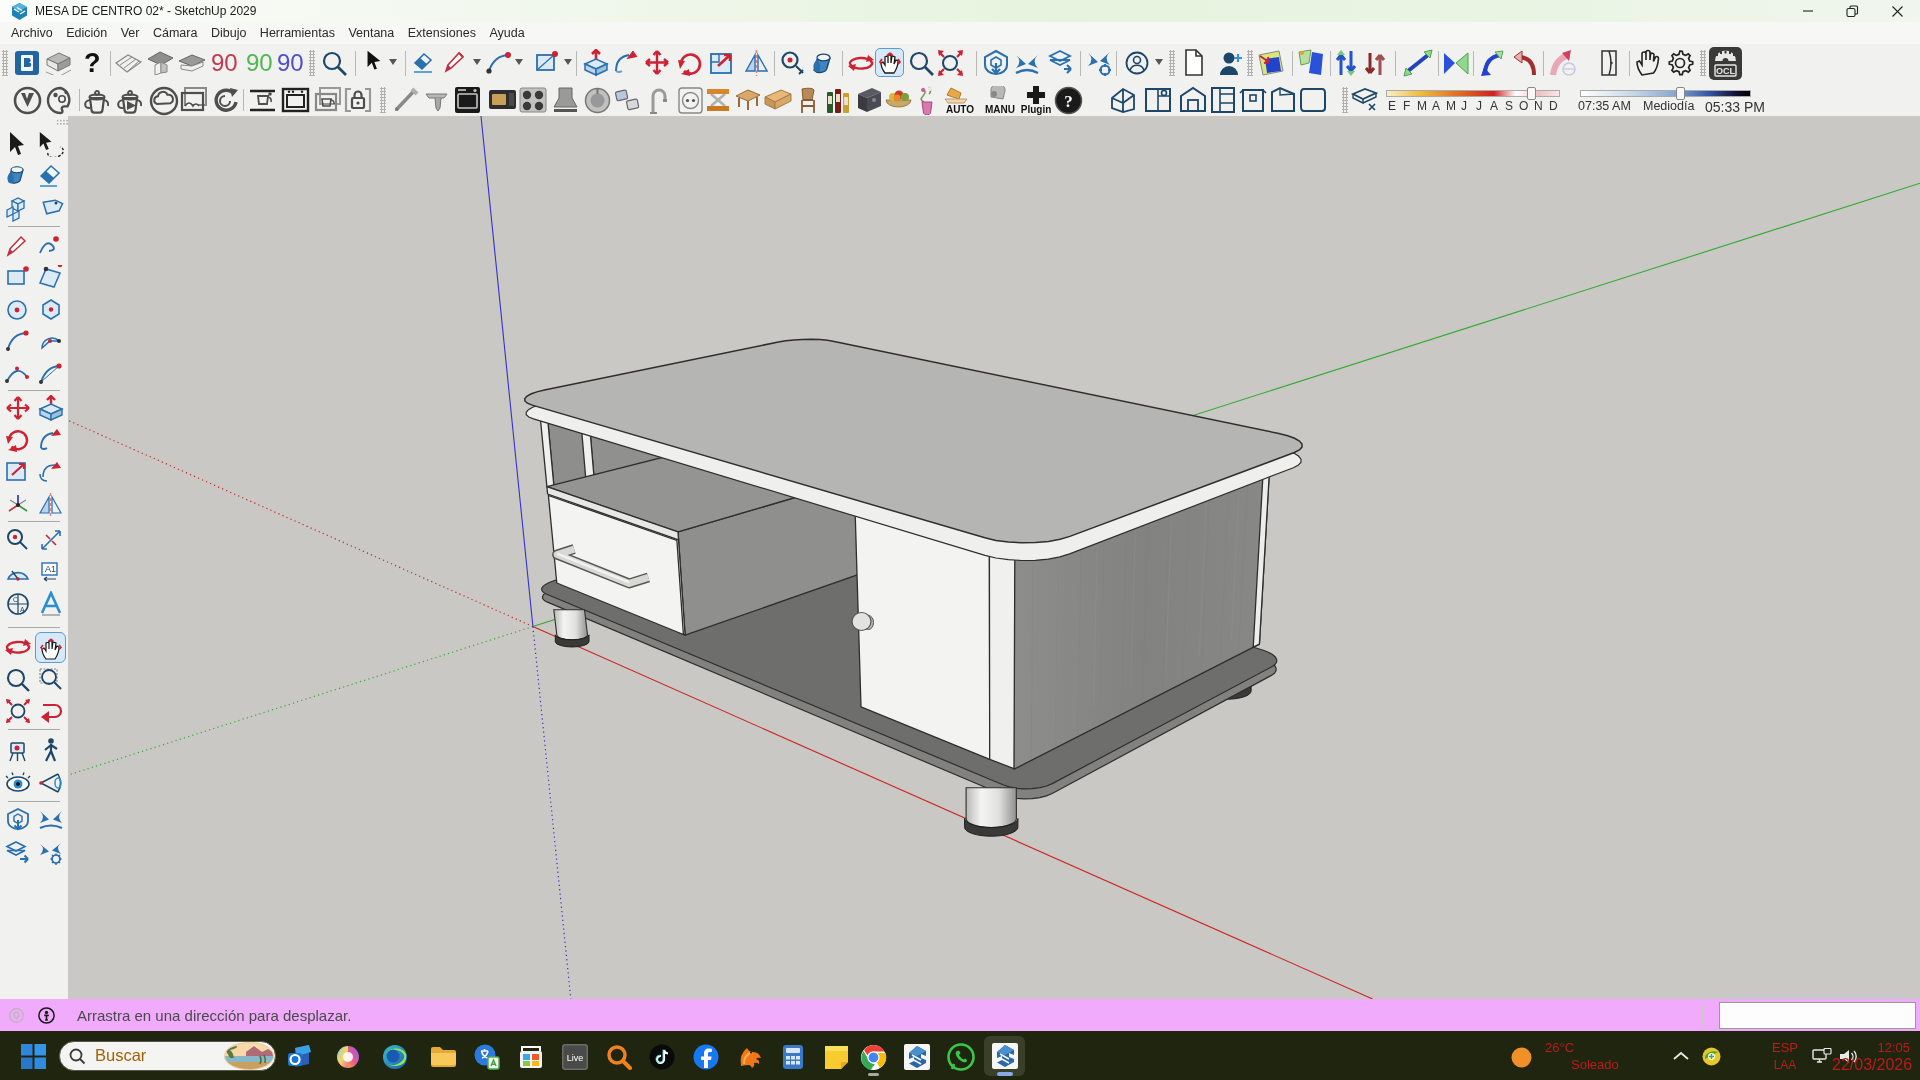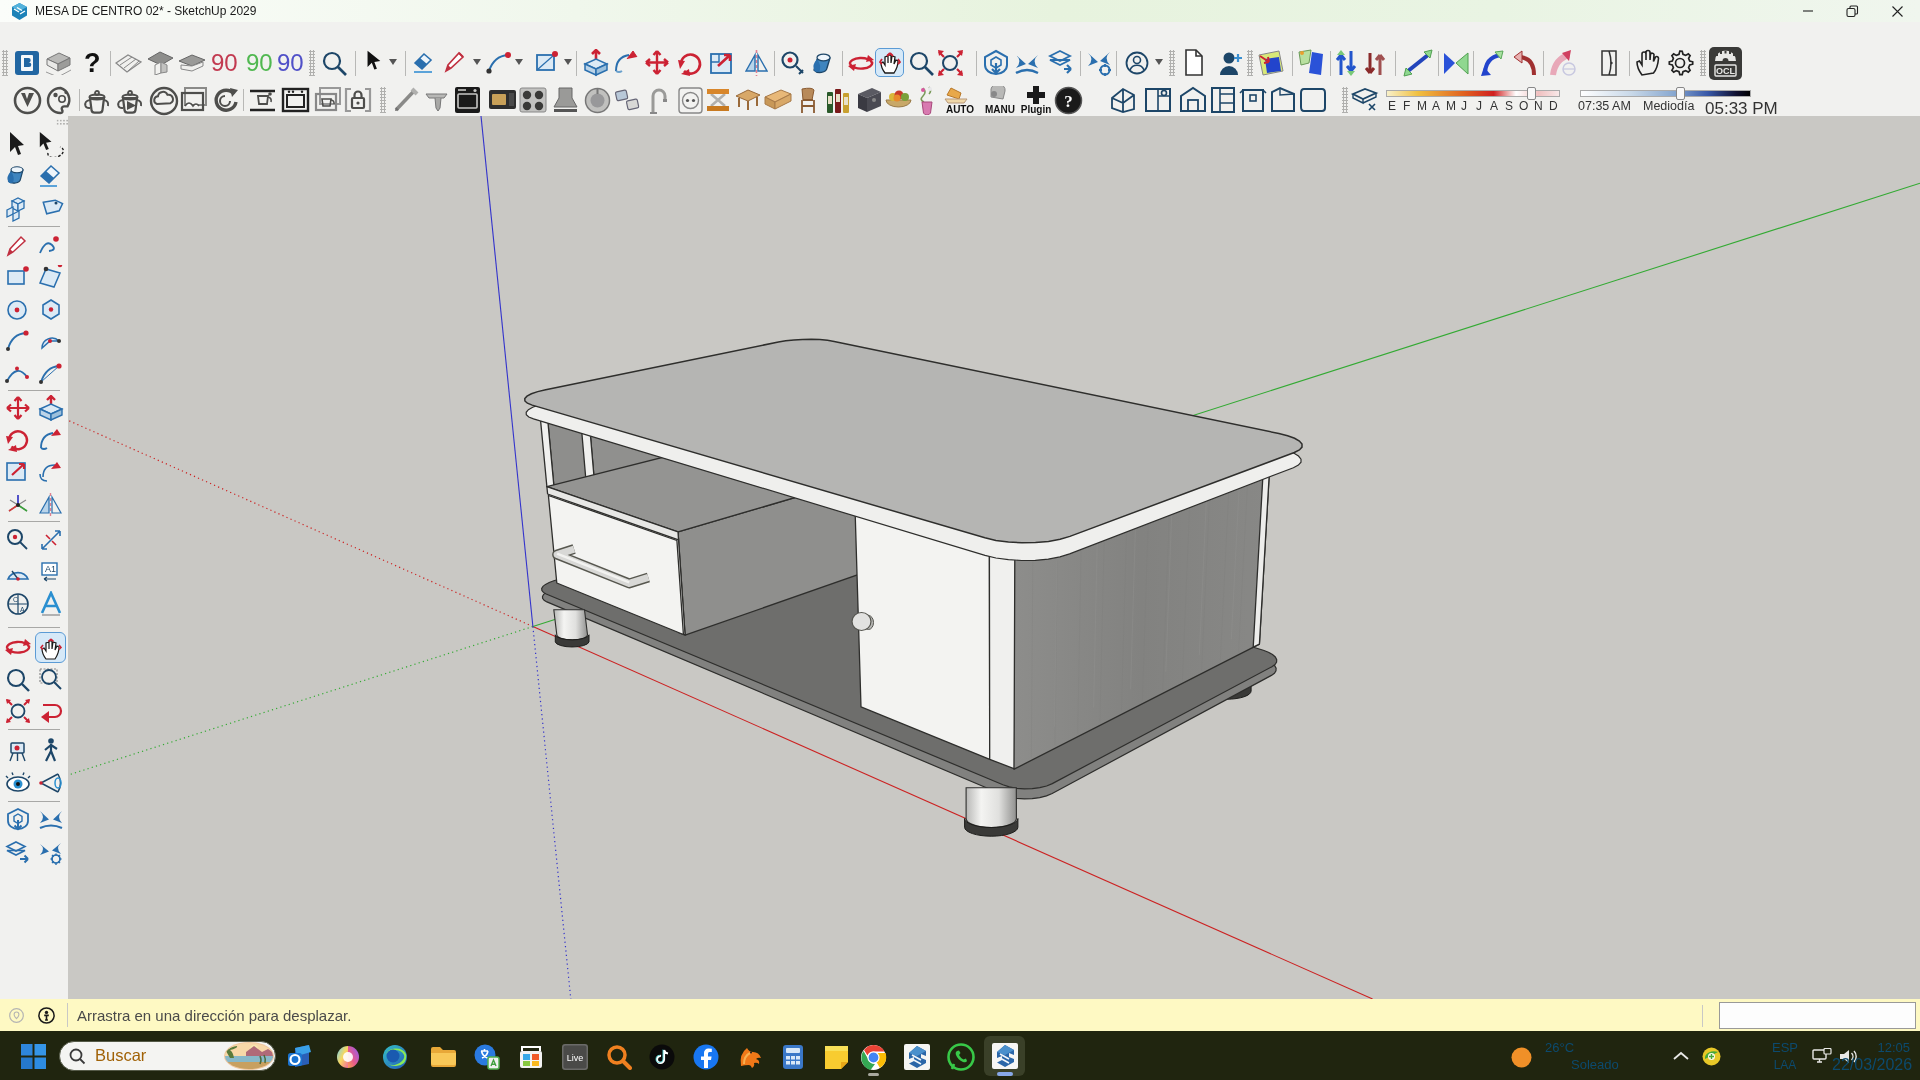--- a/index.html
+++ b/index.html
@@ -12,32 +12,32 @@
 #winbtns{position:absolute;right:0;top:0;height:22px;display:flex;}
 #winbtns div{width:45px;height:22px;display:flex;align-items:center;justify-content:center;color:#222;}
 #menubar{position:absolute;left:0;top:22px;width:1920px;height:22px;background:#f7f7f5;
  display:flex;align-items:center;font-size:12.5px;color:#2a2a2a;}
 #menubar span{margin-left:13.5px;}
 #tb1{position:absolute;left:0;top:44px;width:1920px;height:39px;background:#f1f1ef;}
 .po{position:absolute;}
 #tb2{position:absolute;left:0;top:83px;width:1920px;height:33px;background:#f1f1ef;}
 #lefttb{position:absolute;left:0;top:116px;width:68px;height:883px;background:#f1f1ef;}
 #canvas{position:absolute;left:68px;top:116px;width:1852px;height:883px;background:#c9c8c4;overflow:hidden;}
-#statusbar{position:absolute;left:0;top:999px;width:1920px;height:32px;background:#fef9c3;
+#statusbar{position:absolute;left:0;top:999px;width:1920px;height:32px;background:#f0abfc;
  display:flex;align-items:center;}
 #statustext{font-size:15px;color:#4a4a4a;margin-left:9px;}
 #measurebox{position:absolute;left:1719px;top:1002px;width:197px;height:27px;background:#fdfdfd;border:1px solid #9a9a98;}
 #taskbar{position:absolute;left:0;top:1031px;width:1920px;height:49px;background:#20250f;}
 .sep1{position:absolute;top:51px;width:1px;height:25px;background:#b8b8b6;}
 .sep2{position:absolute;top:89px;width:1px;height:22px;background:#b8b8b6;}
 .ltsep{position:absolute;left:8px;width:52px;height:1px;background:#a8a8a6;}
 .grip{position:absolute;width:6px;height:26px;
  background-image:radial-gradient(circle,#b0b0ae 1px,transparent 1.1px);
  background-size:3px 3px;}
-.tktext{position:absolute;color:#0c4a6e;font-size:12px;line-height:14px;}
+.tktext{position:absolute;color:#b91c1c;font-size:12px;line-height:14px;}
 </style></head>
 <body>
 <div id="app">
  <div id="titlebar">
   <svg style="margin-left:11px" width="17" height="17" viewBox="0 0 17 17">
         <polygon points="8.5,0 16,4 16,12.5 8.5,17 1,12.5 1,4" fill="#1c82b8"></polygon>
         <polygon points="8.5,0 16,4 8.5,8 1,4" fill="#53b2dc"></polygon>
         <path d="M3 6 L8 9 M6 4.5 L11 7.5 M9 11 L14 8" stroke="#fff" stroke-width="1.4" fill="none"></path>
       </svg>
   <span class="ttl">MESA DE CENTRO 02* - SketchUp 2029</span>
@@ -53,20 +53,31 @@
             <path d="M4 3.5 V2 a1 1 0 0 1 1-1 h5.5 a1 1 0 0 1 1 1 V8 a1 1 0 0 1-1 1 H9" fill="none" stroke="#222" stroke-width="1.1"></path>
           </svg>
         </div>
    <div>
           <svg width="13" height="13" viewBox="0 0 13 13">
             <path d="M1.5 1.5 L11.5 11.5 M11.5 1.5 L1.5 11.5" stroke="#222" stroke-width="1.1"></path>
           </svg>
         </div>
   </div>
  </div>
+ <div id="menubar">
+  <span style="margin-left:11px">Archivo</span>
+      <span>Edición</span>
+      <span>Ver</span>
+      <span>Cámara</span>
+      <span>Dibujo</span>
+      <span>Herramientas</span>
+      <span>Ventana</span>
+      <span>Extensiones</span>
+      <span>Ayuda</span>
+ </div>
  <div id="tb1"></div>
     <div class="grip" style="left:2px;top:50px"></div>
 <svg class="po" style="left:15px;top:51px" width="24" height="24" viewBox="0 0 24 24">
       <rect width="24" height="24" rx="3" fill="#2166a2"></rect>
       <rect x="6" y="4" width="12" height="16" rx="1" fill="#f4f8fb"></rect>
       <path d="M9 7 h4.5 a2.2 2.2 0 0 1 0 4.4 H9 Z M9 11.4 h5 a2.3 2.3 0 0 1 0 4.6 H9 Z" fill="#2166a2"></path>
     </svg>
 <svg class="po" style="left:45px;top:51px" width="27" height="24" viewBox="0 0 27 24">
       <polygon points="2,8 14,2 25,7 13,13" fill="#b9b9b7" stroke="#777" stroke-width="1"></polygon>
       <polygon points="2,8 13,13 13,20 2,14" fill="#e8e8e6" stroke="#777" stroke-width="1"></polygon>
@@ -546,21 +557,21 @@
 <div class="po" style="left:1476px;top:99px;font-size:12px;color:#333">J</div>
 <div class="po" style="left:1490px;top:99px;font-size:12px;color:#333">A</div>
 <div class="po" style="left:1505px;top:99px;font-size:12px;color:#333">S</div>
 <div class="po" style="left:1519px;top:99px;font-size:12px;color:#333">O</div>
 <div class="po" style="left:1534px;top:99px;font-size:12px;color:#333">N</div>
 <div class="po" style="left:1549px;top:99px;font-size:12px;color:#333">D</div>
 <div class="po" style="left:1580px;top:90px;width:171px;height:7px;border:1px solid #aaa;background:linear-gradient(90deg,#fff,#c8d8e8 30%,#88a8d0 55%,#3858a8 75%,#101030 92%,#000)"></div>
 <div class="po" style="left:1676px;top:87px;width:9px;height:13px;background:#f8f8f8;border:1px solid #888;border-radius:2px"></div>
 <div class="po" style="left:1578px;top:99px;font-size:12.5px;color:#333">07:35 AM</div>
 <div class="po" style="left:1643px;top:99px;font-size:12.5px;color:#333">Mediodía</div>
-<div class="po" style="left:1705px;top:99px;font-size:17px;color:#333">05:33 PM</div>
+<div class="po" style="left:1705px;top:99px;font-size:14px;color:#333">05:33 PM</div>
  <div id="lefttb"></div>
     <div class="po" style="left:56px;top:119px;width:20px;height:6px;background-image:radial-gradient(circle,#b0b0ae 1px,transparent 1.1px);background-size:3.2px 3.2px"></div>
 <svg class="po" style="left:5px;top:131px" width="26" height="26" viewBox="0 0 26 26">
       <polygon points="5,1 5,21 10,16 13,24 16,23 13,15 19,14" fill="#1a1a1a"></polygon>
     </svg>
 <svg class="po" style="left:38px;top:131px" width="26" height="26" viewBox="0 0 26 26">
       <polygon points="2,1 2,18 6,14 9,21 12,20 9,13 15,12" fill="#1a1a1a" transform="scale(0.9)"></polygon>
       <path d="M10 22 a8 5 -20 1 0 12 -6" fill="none" stroke="#1a1a1a" stroke-width="1.4" stroke-dasharray="2.5,1.8"></path>
     </svg>
 <svg class="po" style="left:5px;top:163px" width="26" height="26" viewBox="0 0 26 26">

